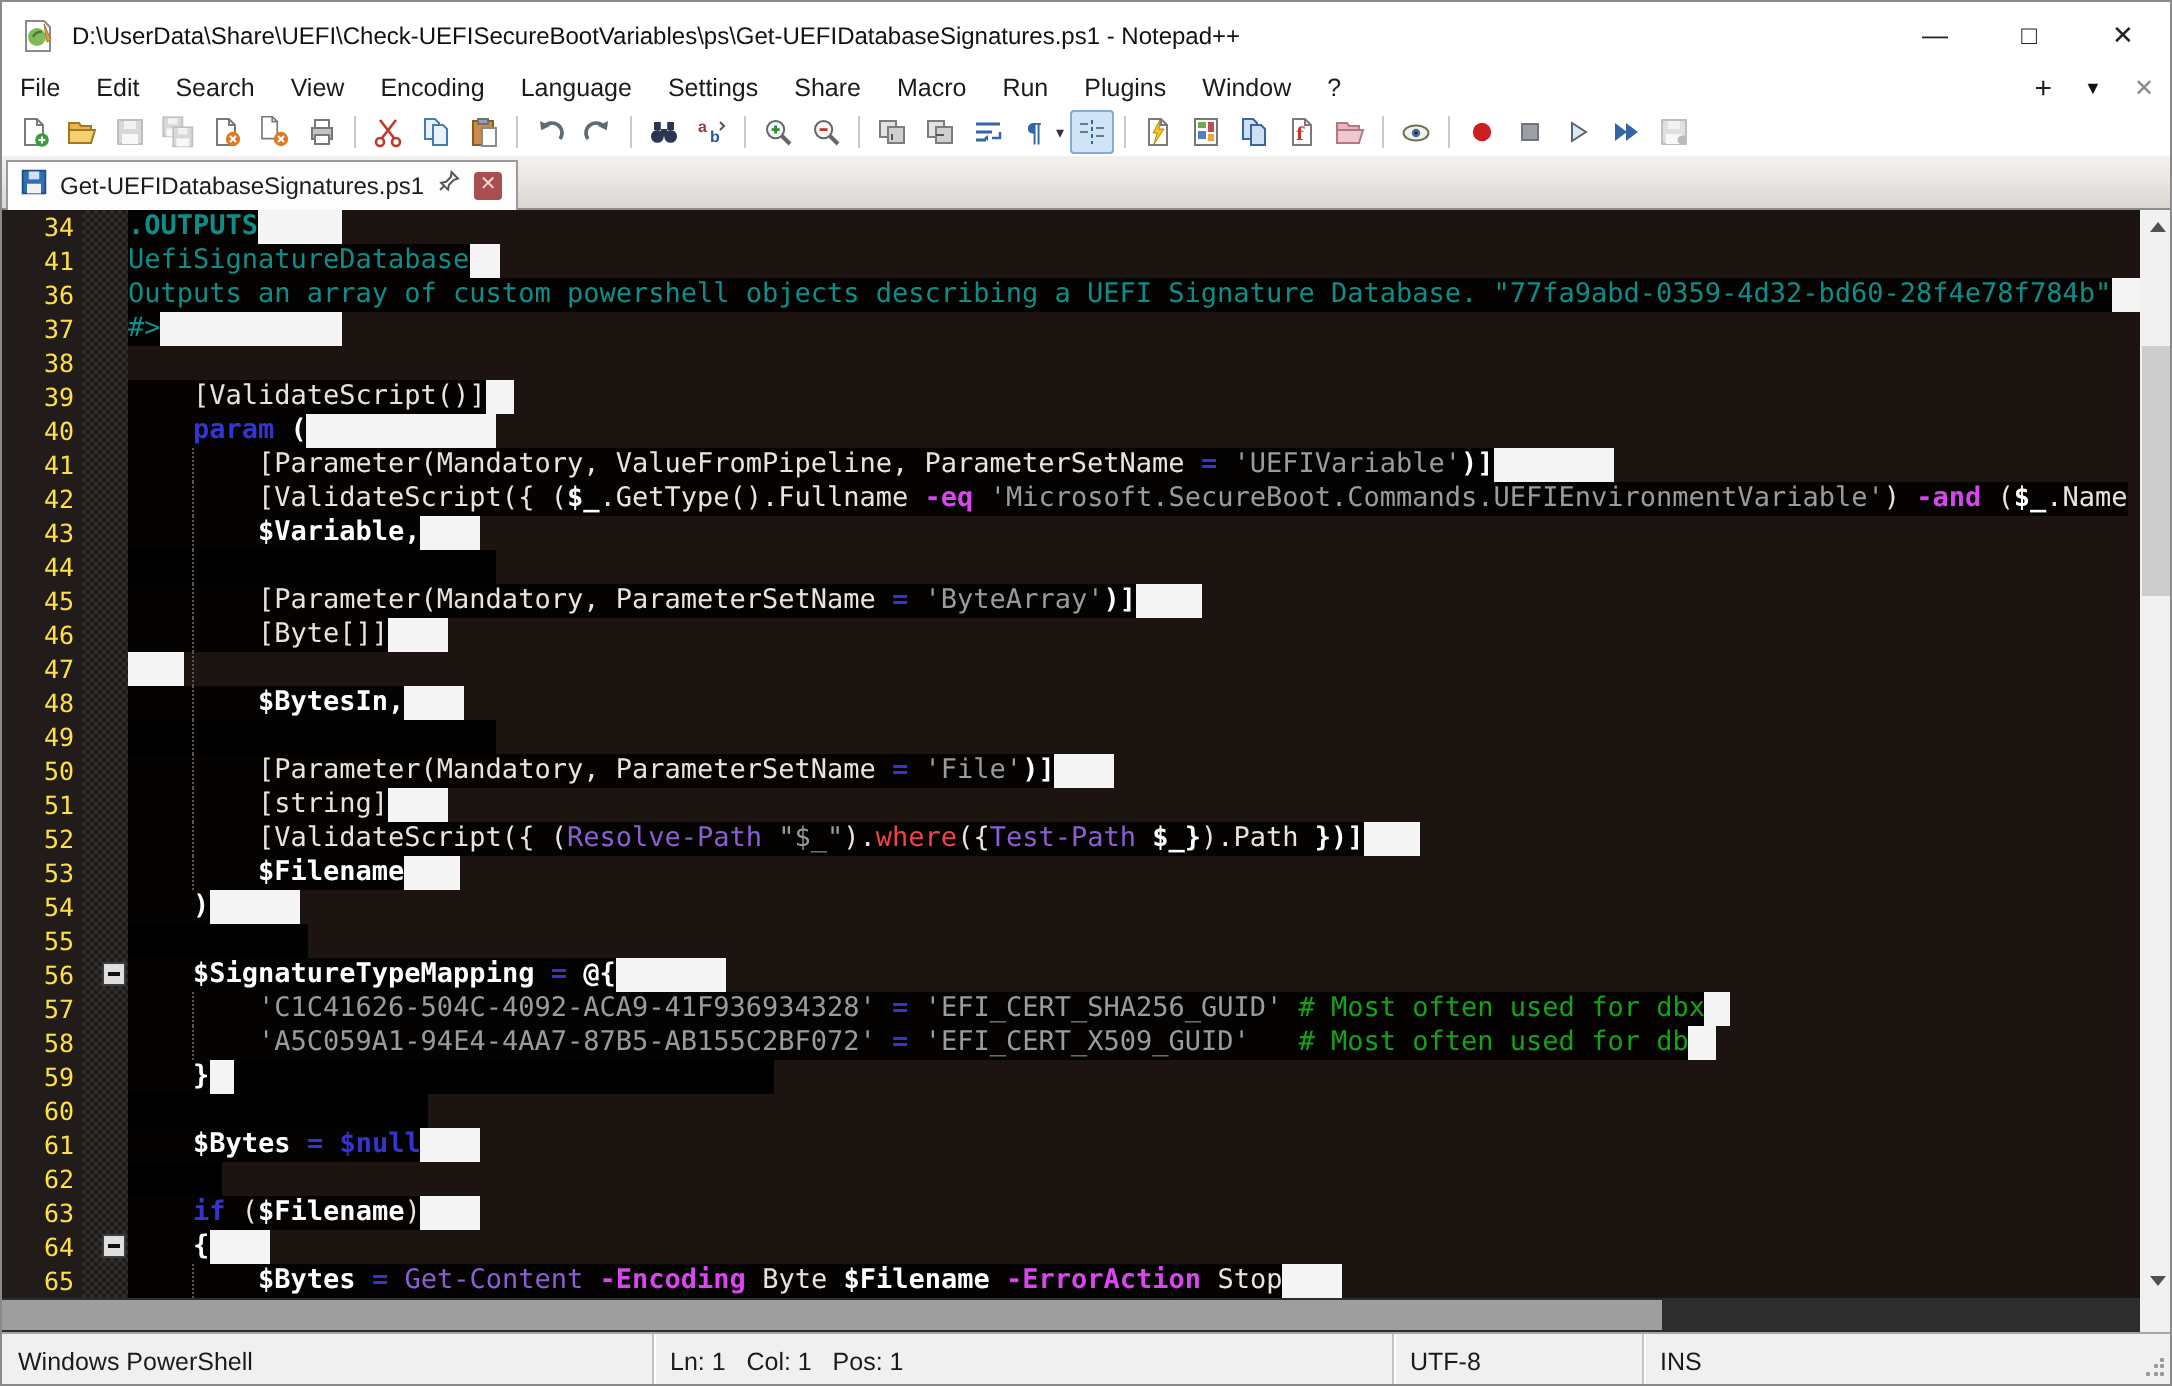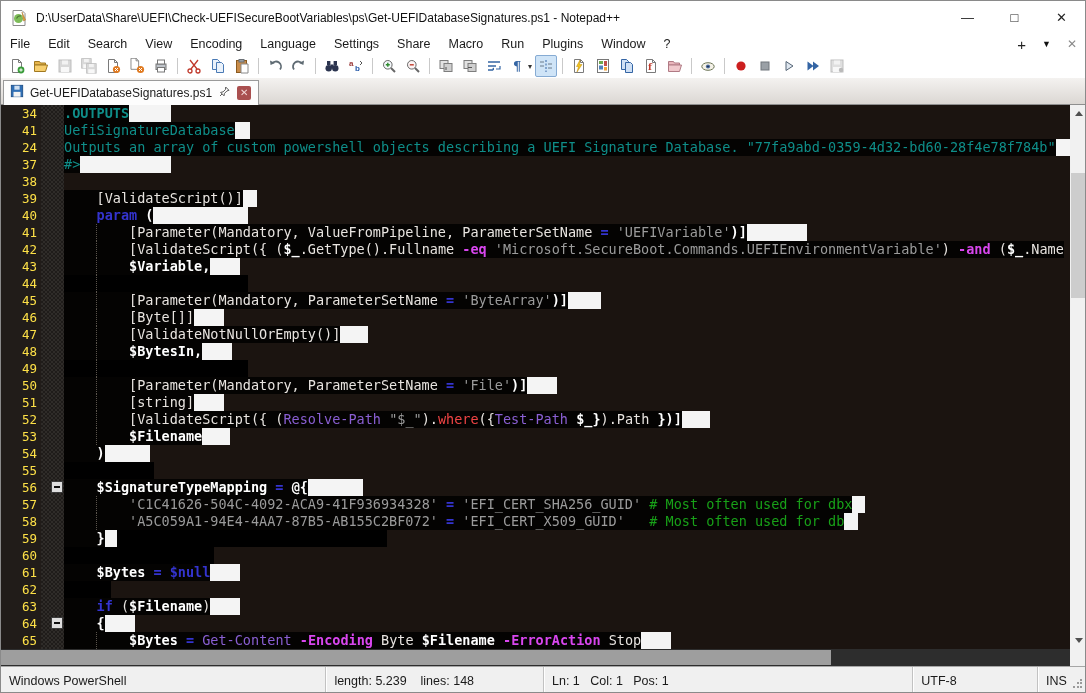--- a/index.html
+++ b/index.html
@@ -375,21 +375,21 @@
       <span class="tab-close">✕</span>
     </div>
   </div>
 
   <div class="editor">
     <div class="gutter">
       <div class="margin-strip"></div>
       <div id="lnums">
           <div class="lnum">34</div>
           <div class="lnum">41</div>
-          <div class="lnum">24</div>
+          <div class="lnum">36</div>
           <div class="lnum">37</div>
           <div class="lnum">38</div>
           <div class="lnum">39</div>
           <div class="lnum">40</div>
           <div class="lnum">41</div>
           <div class="lnum">42</div>
           <div class="lnum">43</div>
           <div class="lnum">44</div>
           <div class="lnum">45</div>
           <div class="lnum">46</div>
@@ -462,21 +462,20 @@
           <span class="run"><span class="cp">        [Parameter(Mandatory, ParameterSetName </span><span class="ck">=</span><span class="cp"> </span><span class="cs">'ByteArray'</span><span class="cb2">)]</span></span>
           <span class="strip" style="width: 33px;"></span>
           <div class="guide"></div>
         </div>
         <div class="crow">
           <span class="run"><span class="cp">        [Byte[]]</span></span>
           <span class="strip" style="width: 30px;"></span>
           <div class="guide"></div>
         </div>
         <div class="crow">
-          <span class="run"><span class="cp">        [ValidateNotNullOrEmpty()]</span></span>
           <span class="strip" style="width: 28px;"></span>
           <div class="guide"></div>
         </div>
         <div class="crow">
           <span class="run"><span class="cp">        </span><span class="cb2">$BytesIn,</span></span>
           <span class="strip" style="width: 30px;"></span>
           <div class="guide"></div>
         </div>
         <div class="crow">
           <span class="bbar" style="width: 184px;"></span>
@@ -569,21 +568,20 @@
         <div class="tri-dn"></div>
       </div>
   </div>
   <div class="hscroll">
     <div class="hthumb"></div>
   </div>
   <div class="corner"></div>
 
   <div class="statusbar">
       <div class="sseg" style="width: 325px;">Windows PowerShell</div>
-      <div class="sseg" style="width: 218px;">length: 5.239    lines: 148</div>
       <div class="sseg" style="width: 262px;">Ln: 1   Col: 1   Pos: 1</div>
       <div class="sseg" style="width: 108px; margin-top: 40px;">Unix (LF)</div>
       <div class="sseg" style="width: 125px;">UTF-8</div>
       <div class="sseg" style="width: 48px;">INS</div>
     </div>
   <div class="grip"></div>
 
 </div>
 
 </body></html>

